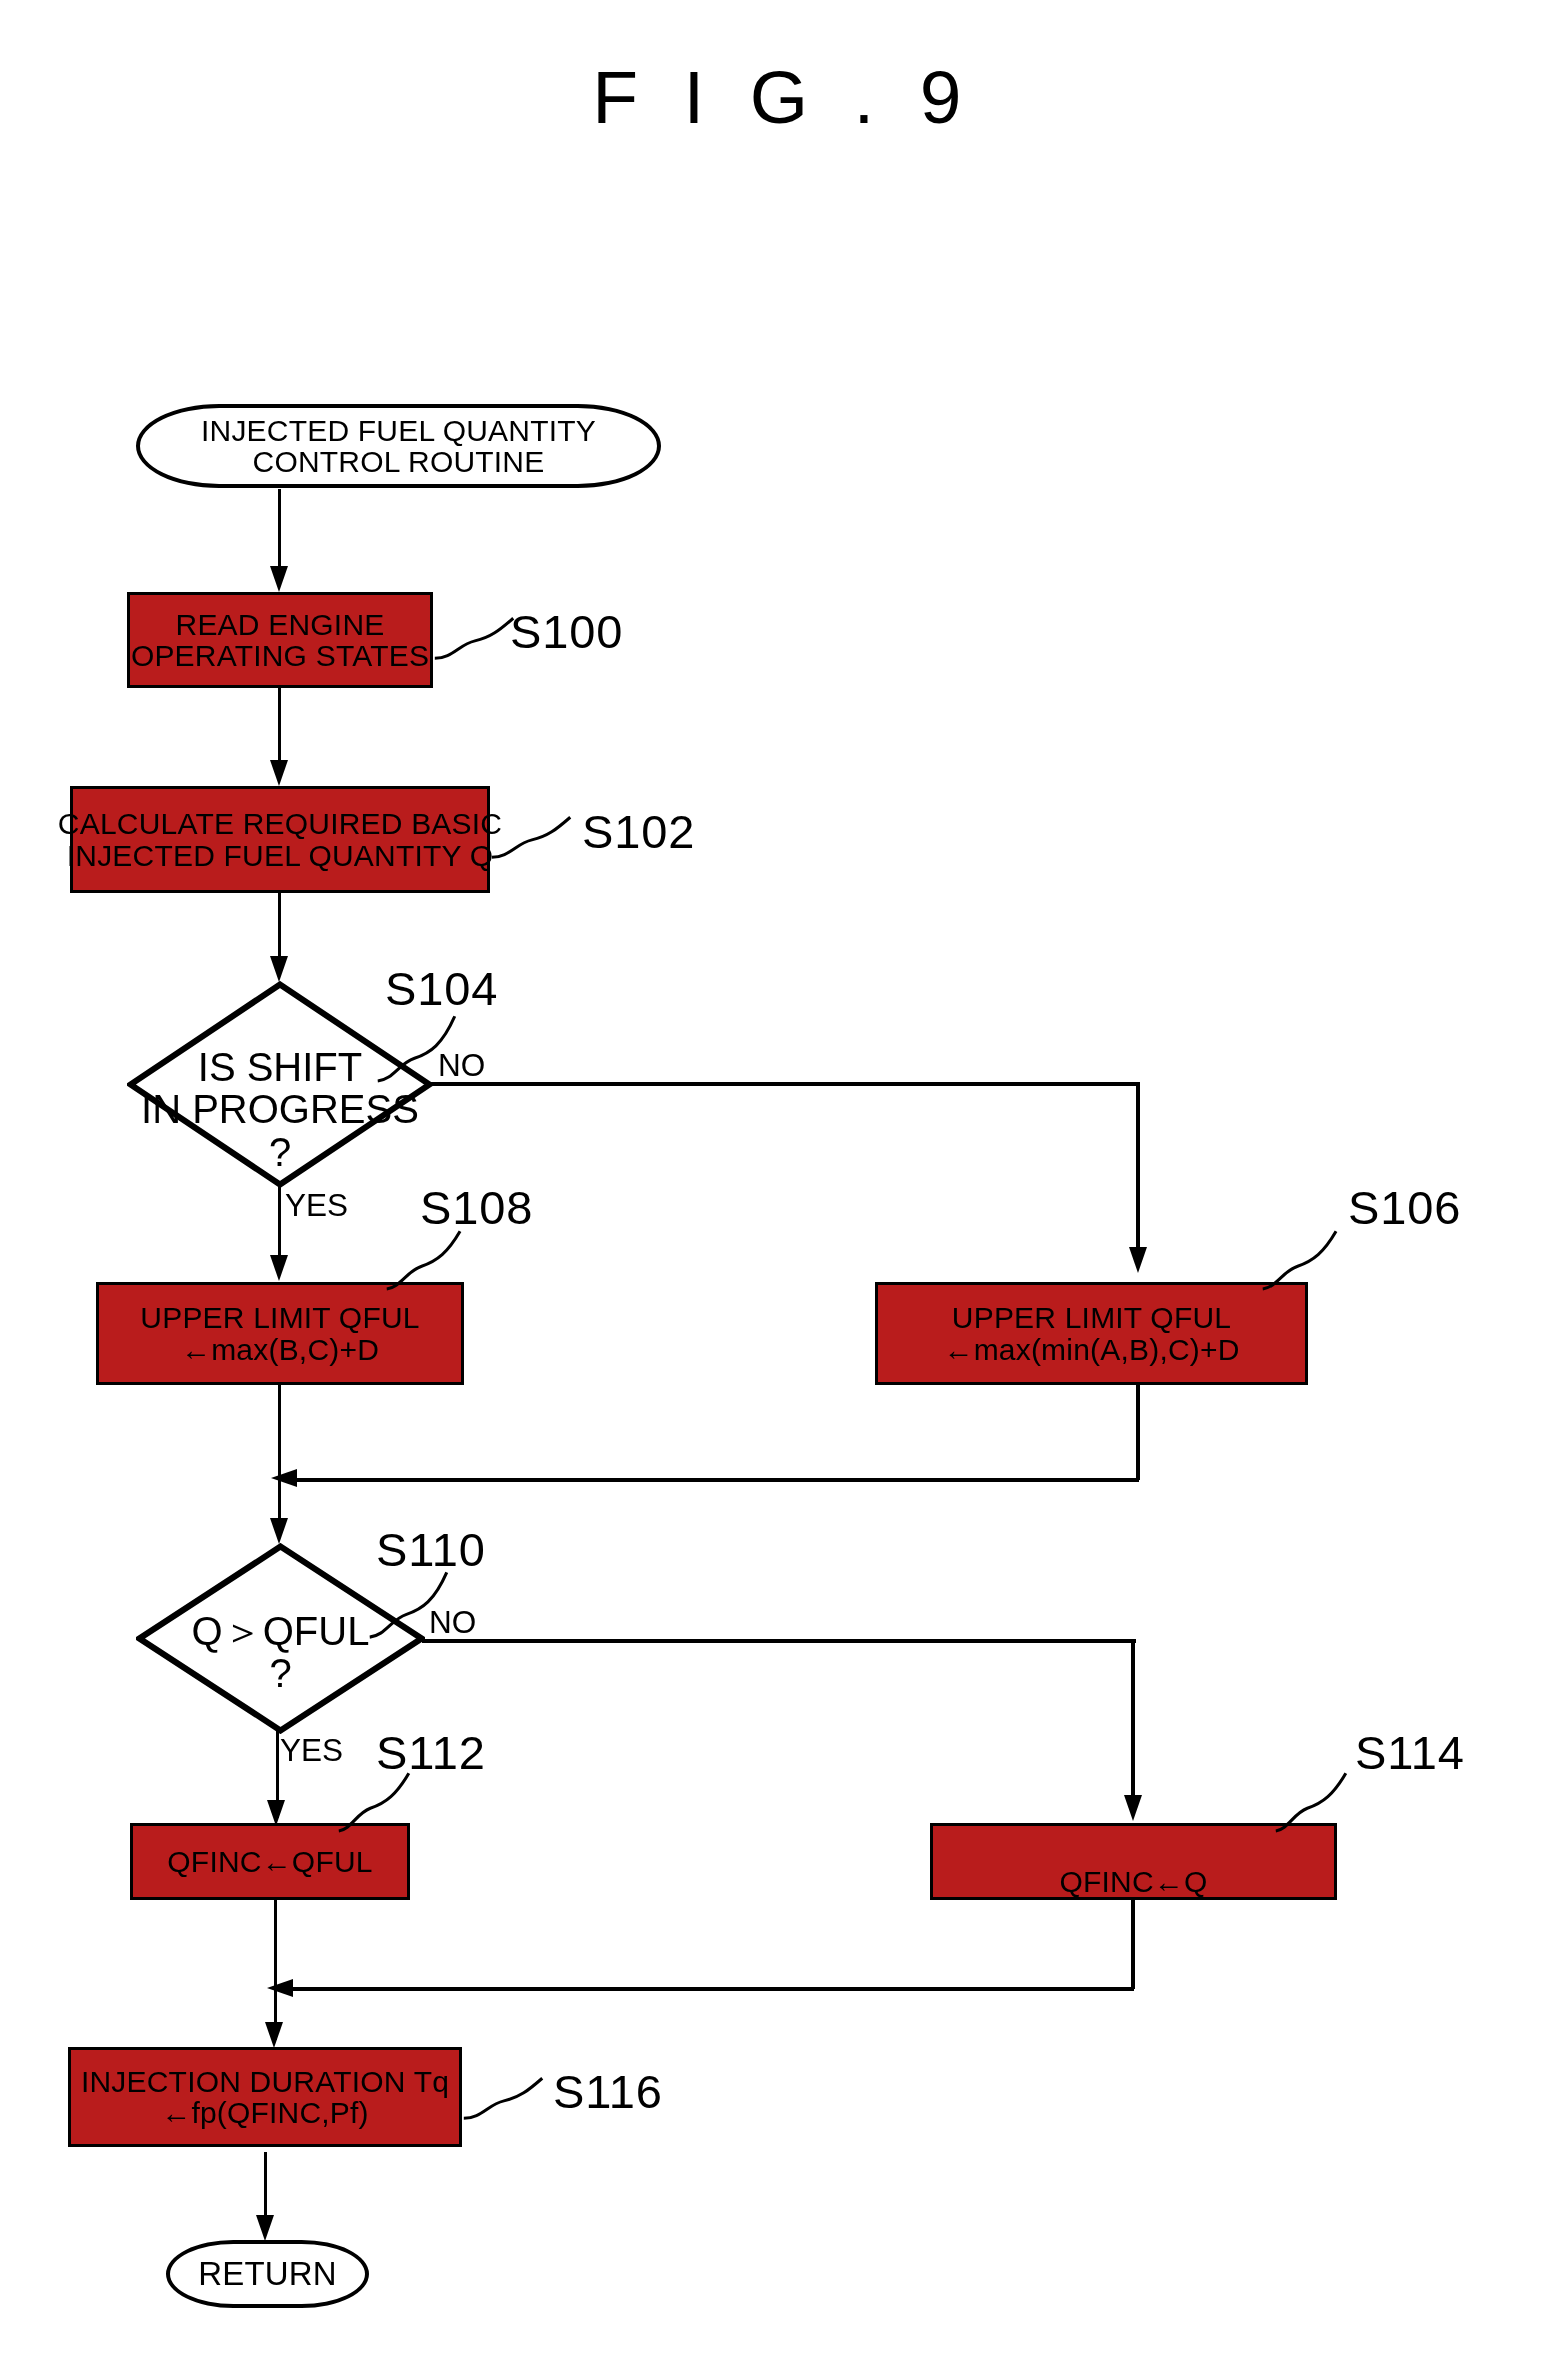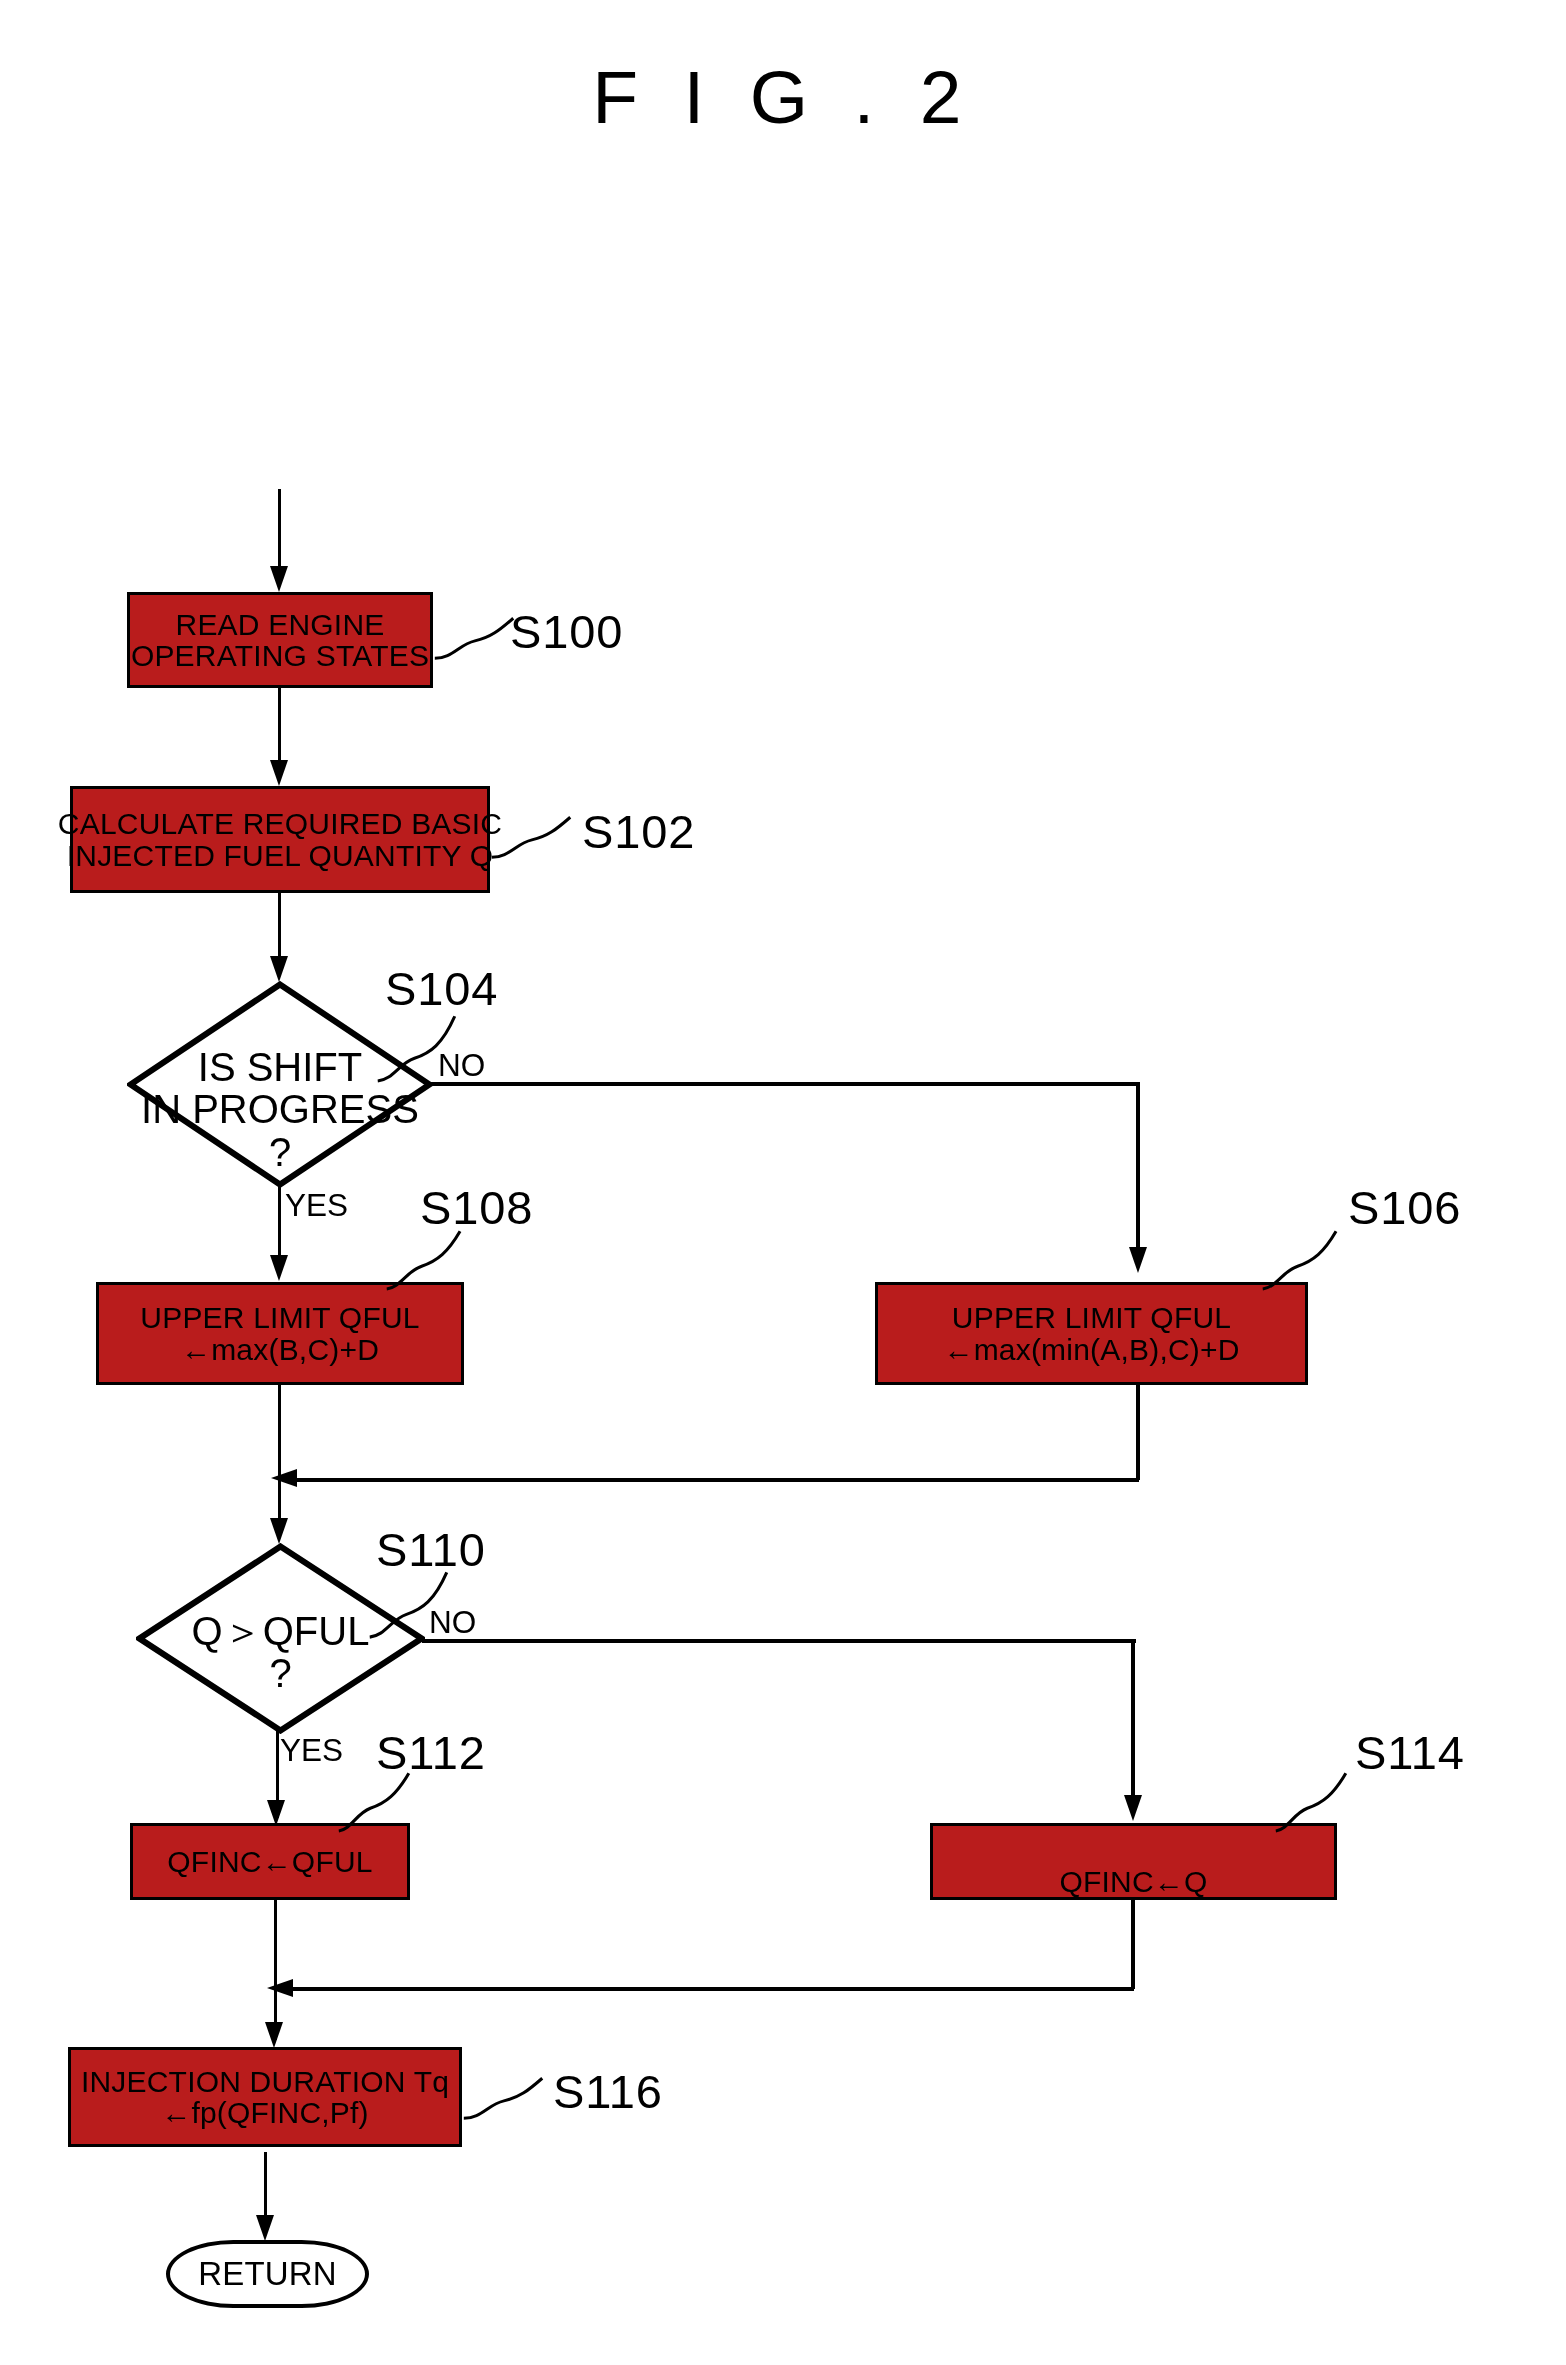--- a/index.html
+++ b/index.html
@@ -132,22 +132,26 @@
     fill: none;
     stroke: #000;
     stroke-width: 3.5;
   }
 </style>
 </head>
 <body>
 
 <div id="page">
 
-  <div id="fig-title">F I G . 2</div>
-
+  <div id="fig-title">F I G . 9</div>
+
+  <div class="node term" style="left:136px; top:404px; width:525px; height:84px;">
+    <span class="ln">INJECTED FUEL QUANTITY</span>
+    <span class="ln">CONTROL ROUTINE</span>
+  </div>
 
   <div class="vline" style="left:278px; top:489px; height:95px;"></div>
   <div class="arrow-down" style="left:270px; top:566px;"></div>
 
   <div class="node proc" style="left:127px; top:592px; width:306px; height:96px;">
     <span class="ln">READ ENGINE</span>
     <span class="ln">OPERATING STATES</span>
   </div>
   <svg class="leader" style="left:433px; top:613px; width:96px; height:61px;" viewBox="0 0 110 70">
     <path d="M2 52 C 22 52, 30 36, 48 32 C 66 28, 76 20, 92 6"></path>

